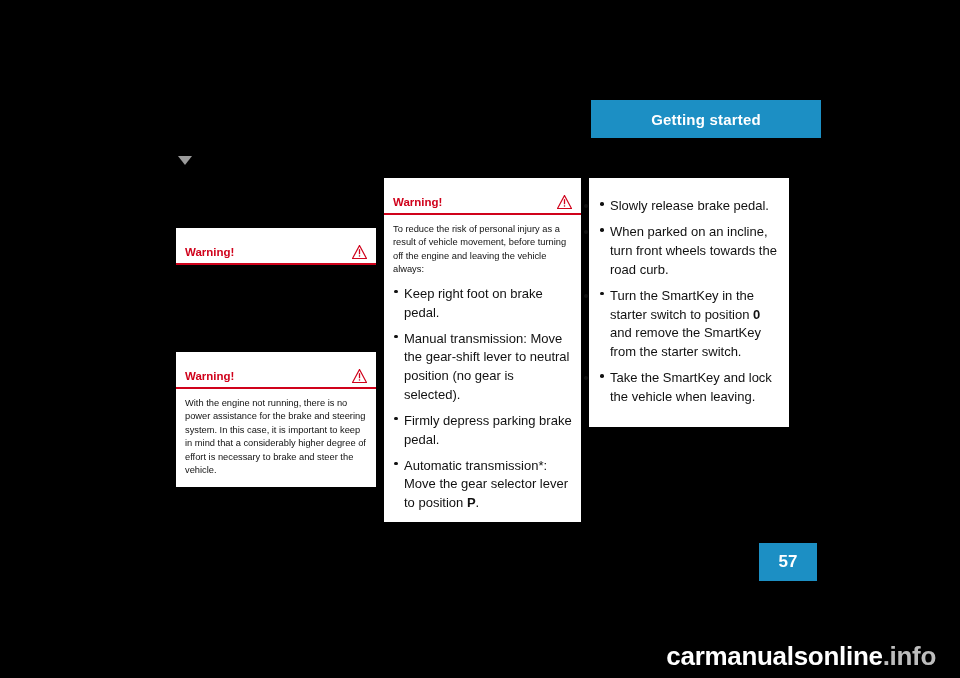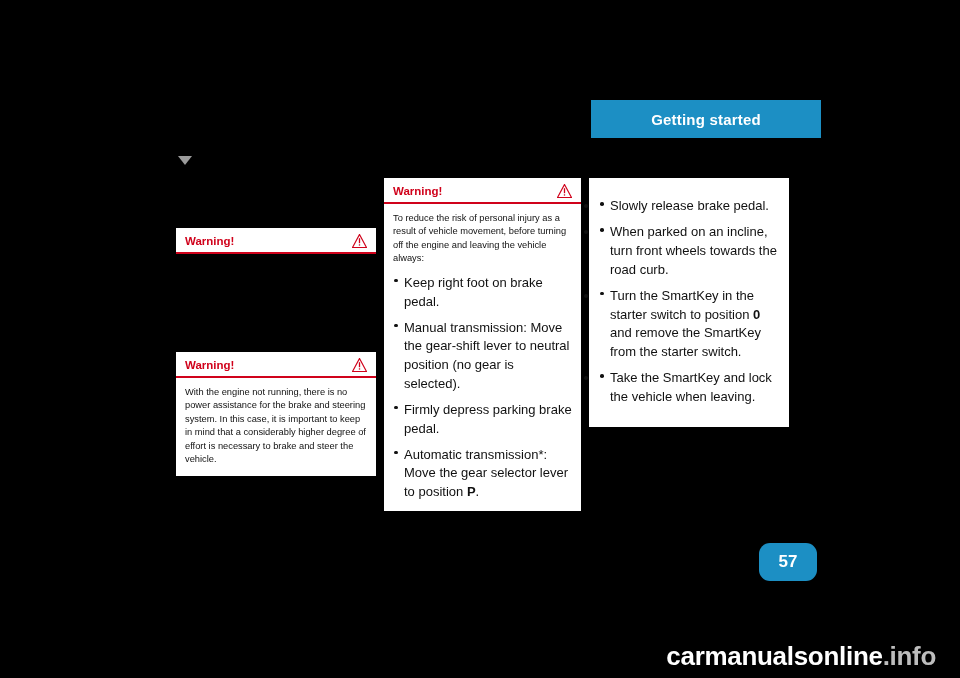--- a/index.html
+++ b/index.html
@@ -22,32 +22,32 @@
   
   .marker{
     position:absolute;left:178px;top:156px;width:0;height:0;
     border-left:7px solid transparent;border-right:7px solid transparent;
     border-top:9px solid #9b9b9b;
   }
 
   
   .page-number{
     position:absolute;left:759px;top:543px;width:58px;height:38px;
-    background:#1c8fc4;display:flex;align-items:center;justify-content:center;border-radius:11px;
+    background:#1c8fc4;display:flex;align-items:center;justify-content:center;
   }
   .page-number span{color:#fff;font-weight:bold;font-size:17px;}
 
   
   .box{
     position:absolute;background:#fff;color:#111;
     box-sizing:border-box;
   }
   .box-head{
     display:flex;align-items:center;justify-content:space-between;
-    padding:6px 9px 4px 9px;
+    padding:17px 9px 4px 9px;
     border-bottom:2px solid #d0021b;
   }
   .box-head .title{
     color:#d0021b;font-weight:bold;font-size:11.5px;
   }
   .warn-icon{
     width:15px;height:14px;position:relative;display:inline-block;
   }
   .warn-icon svg{display:block;}
   .box-body{

